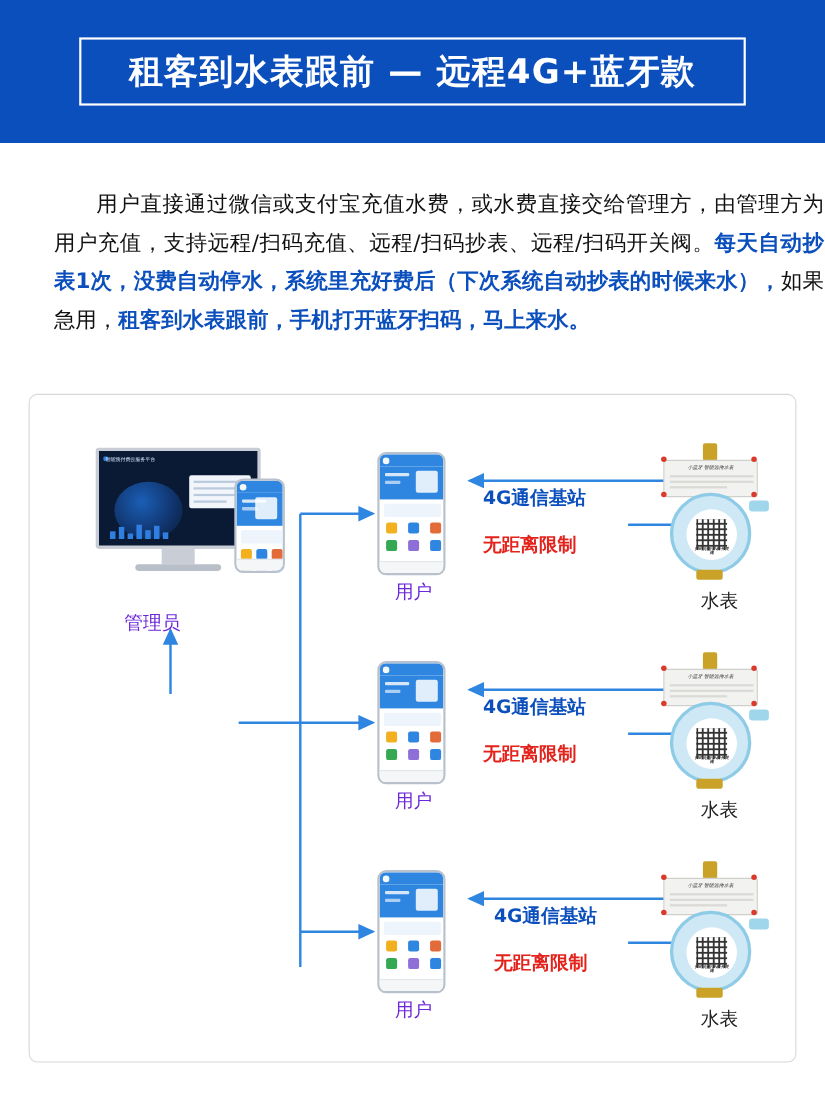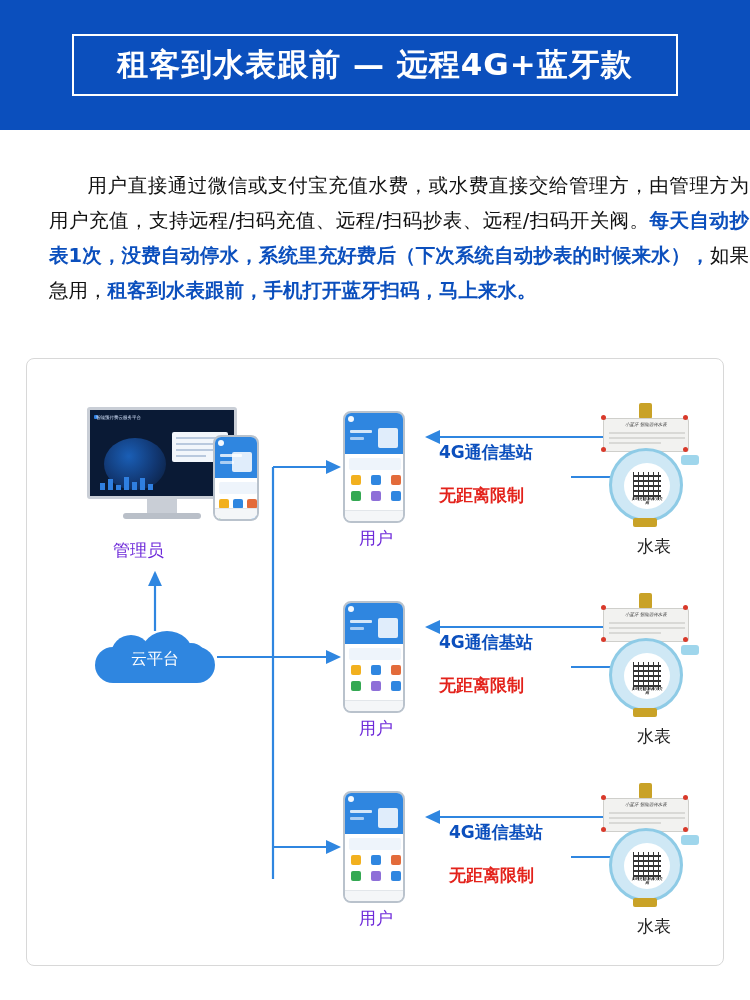--- a/index.html
+++ b/index.html
@@ -131,21 +131,21 @@
     overflow: hidden;
   }
 
   .label {
     position: absolute;
     font-size: 17px;
     color: #6d28d9;
     font-family: "DejaVu Sans", "Liberation Sans", sans-serif;
     white-space: nowrap;
   }
-  .label-admin { left: 86px; top: 180px; }
+  .label-admin { left: 86px; top: 196px; }
 
   
   .cloud {
     left: 68px; top: 272px;
     width: 120px; height: 52px;
   }
   .cloud .body {
     position: absolute; left: 0; top: 16px; width: 120px; height: 36px;
     background: #2f86e0; border-radius: 18px;
   }
@@ -345,27 +345,20 @@
         <i style="left:28px;top:0;background:#e36b3a"></i>
       <i style="left:0;top:16px;background:#34a853"></i>
         <i style="left:14px;top:16px;background:#8e6fd8"></i>
         <i style="left:28px;top:16px;background:#2f86e0"></i>
     </span>
     <span class="ph-bar"></span>
   </div>
 
   <div class="label label-admin">管理员</div>
 
-  <div class="abs cloud">
-    <span class="b1"></span>
-      <span class="b2"></span>
-      <span class="b3"></span>
-      <span class="body"></span>
-    <span class="ctext">云平台</span>
-  </div>
 
   <div class="abs phone" style="left:316px;top:52px;">
     <span class="ph-top">
         <i class="u"></i>
       </span>
     <span class="ph-hero">
         <i class="l1"></i>
         <i class="l2"></i>
         <i class="card"></i>
       </span>

